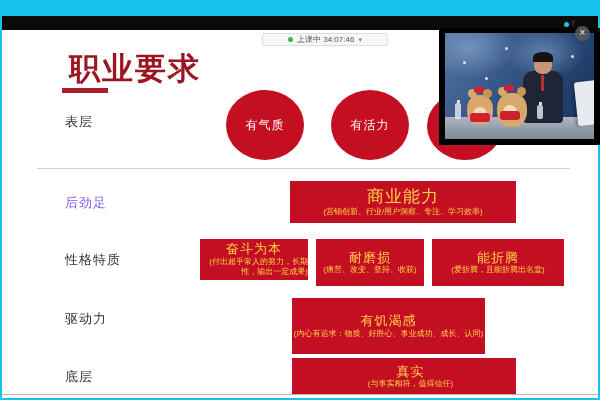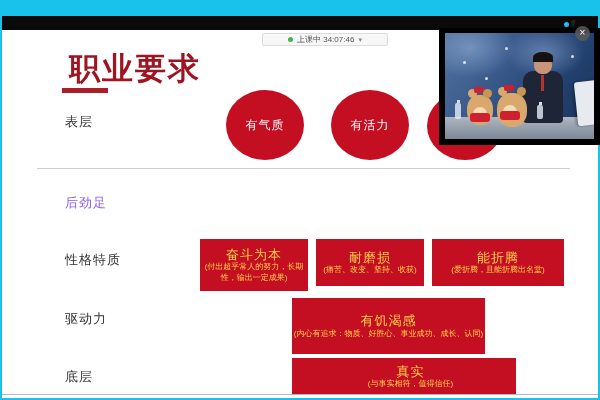--- a/index.html
+++ b/index.html
@@ -52,21 +52,21 @@
 
   .divider { position:absolute; left:35px; top:138px; width:533px; height:1px; background:#cfcfcf; }
   .bottomline { position:absolute; left:0; top:364px; width:596px; height:1px; background:#b7b7b7; }
 
   .rbox { position:absolute; background:#c40f22; color:#ffd24a; text-align:center;
           display:flex; flex-direction:column; align-items:center; justify-content:center; }
   .rbox .t  { font-size:13px; line-height:1.2; letter-spacing:1px; }
   .rbox .s  { font-size:8px; line-height:1.3; letter-spacing:0; }
   .box-business { left:288px; top:151px; width:226px; height:42px; }
   .box-business .t { font-size:17px; }
-  .box-struggle { left:198px; top:209px; width:108px; height:52px; }
+  .box-struggle { left:198px; top:209px; width:108px; height:41px;text-align:right; }
   .box-endure   { left:314px; top:209px; width:108px; height:47px; }
   .box-hustle   { left:430px; top:209px; width:132px; height:47px; }
   .box-hunger   { left:290px; top:268px; width:193px; height:56px; }
   .box-authentic{ left:290px; top:328px; width:224px; height:37px;padding-left:13px; }
 
   
   .pip { position:absolute; left:437px; top:12px; width:161px; height:117px; background:#000; z-index:20; cursor:move; }
   .video { position:absolute; left:6px; top:5px; width:149px; height:106px; overflow:hidden;
            background:linear-gradient(125deg,#52749f 0%,#3a5a8c 35%,#22406e 70%,#1a3158 100%); }
   .swirl1 { position:absolute; left:-20px; top:-15px; width:90px; height:60px; border-radius:50%;
@@ -128,20 +128,24 @@
       <div class="row-label lbl-r3">性格特质</div>
       <div class="row-label lbl-r4">驱动力</div>
       <div class="row-label lbl-r5">底层</div>
 
       <div class="circle circle-1">有气质</div>
       <div class="circle circle-2">有活力</div>
       <div class="circle circle-3"></div>
 
       <div class="divider"></div>
 
+      <div class="rbox box-business">
+        <div class="t">商业能力</div>
+        <div class="s">(营销创新、行业/用户洞察、专注、学习效率)</div>
+      </div>
 
       <div class="rbox box-struggle">
         <div class="t">奋斗为本</div>
         <div class="s">(付出超乎常人的努力，长期性，输出一定成果)</div>
       </div>
       <div class="rbox box-endure">
         <div class="t">耐磨损</div>
         <div class="s">(痛苦、改变、坚持、收获)</div>
       </div>
       <div class="rbox box-hustle">

